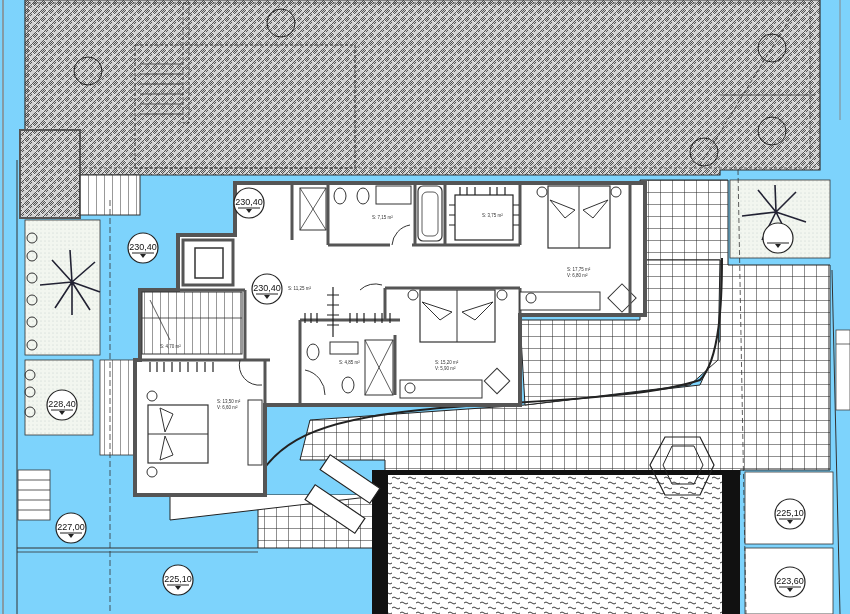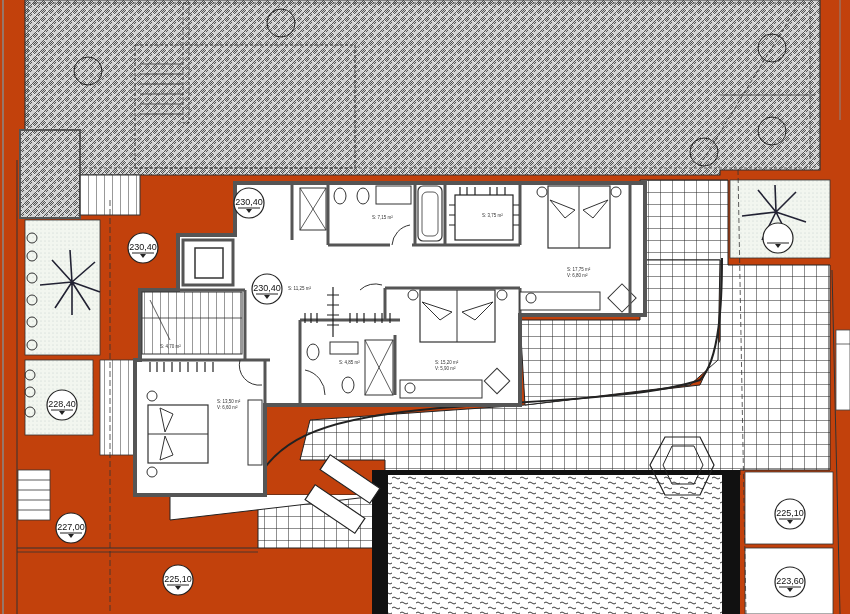--- a/index.html
+++ b/index.html
@@ -1,16 +1,16 @@
 <!DOCTYPE html>
 <html><head>
 <meta charset="utf-8">
 <style>
   html,body{margin:0;padding:0;background:#fff;}
-  #plan{position:relative;width:850px;height:614px;overflow:hidden;background:#c2410c;font-family:"Liberation Sans",sans-serif;}
+  #plan{position:relative;width:850px;height:614px;overflow:hidden;background:#7dd3fc;font-family:"Liberation Sans",sans-serif;}
   svg{position:absolute;left:0;top:0;}
   .lvl text{font-family:"Liberation Sans Narrow","Liberation Sans",sans-serif;}
   .lbl{font-family:"Liberation Sans",sans-serif;font-size:4.5px;fill:#333;}
 </style>
 </head>
 <body>
 
 <div id="plan">
 <svg width="850" height="614" viewBox="0 0 850 614">
   <defs>

